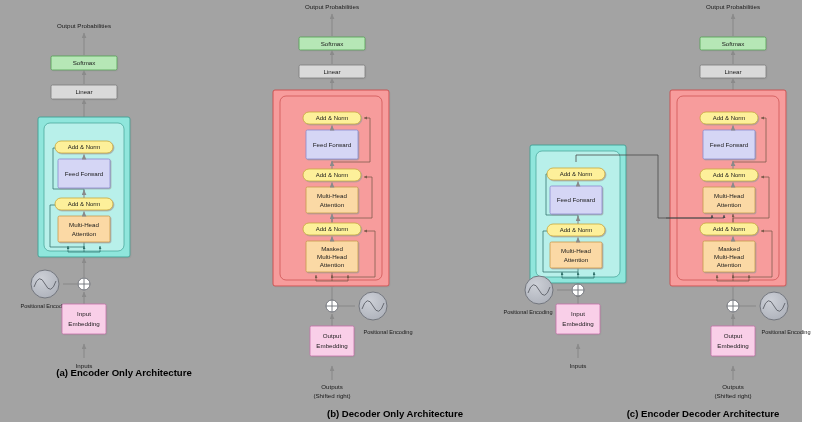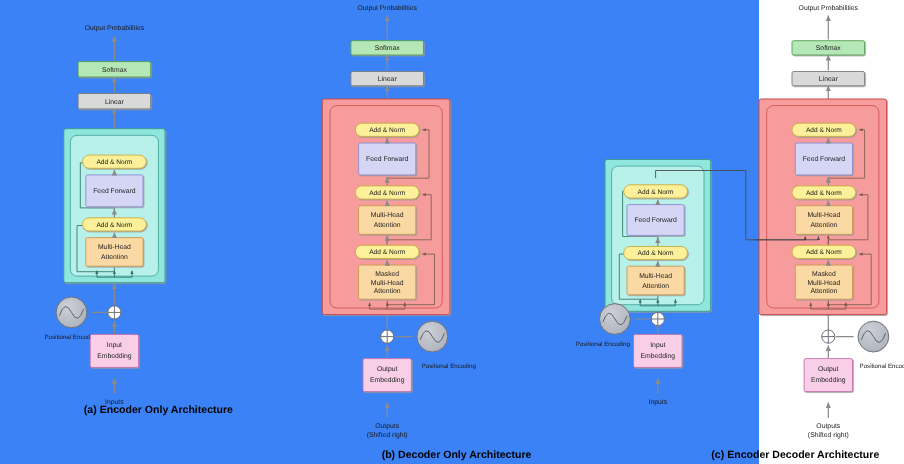--- a/index.html
+++ b/index.html
@@ -1,18 +1,18 @@
 <!DOCTYPE html>
 <html><head>
 <meta charset="utf-8">
 <style>
   html,body{margin:0;padding:0;background:#ffffff;}
   body{width:822px;height:422px;overflow:hidden;
        font-family:"Liberation Sans","DejaVu Sans",sans-serif;}
-  #stage{position:relative;width:670px;height:422px;background:#3b82f6;padding-left:20px;}
+  #stage{position:relative;width:802px;height:422px;background:#a3a3a3;}
   svg{display:block;}
   .blk-label{font-size:6.2px;fill:#1a1a1a;text-anchor:middle;dominant-baseline:middle;}
   .an-label{font-size:6.0px;fill:#1a1a1a;text-anchor:middle;dominant-baseline:middle;}
   .io-label{font-size:6.2px;fill:#1a1a1a;text-anchor:middle;dominant-baseline:middle;}
   .pe-label{font-size:5.6px;fill:#1a1a1a;text-anchor:middle;dominant-baseline:middle;}
   .caption{font-size:9.6px;font-weight:bold;fill:#000;text-anchor:middle;dominant-baseline:middle;}
   .flow{stroke:#8a8a8a;stroke-width:1.1;fill:none;}
   .res{stroke:#7a5a4a;stroke-width:0.75;fill:none;}
   .res-t{stroke:#2f6f68;stroke-width:0.75;fill:none;}
   .cross{stroke:#4a4a4a;stroke-width:0.8;fill:none;}

